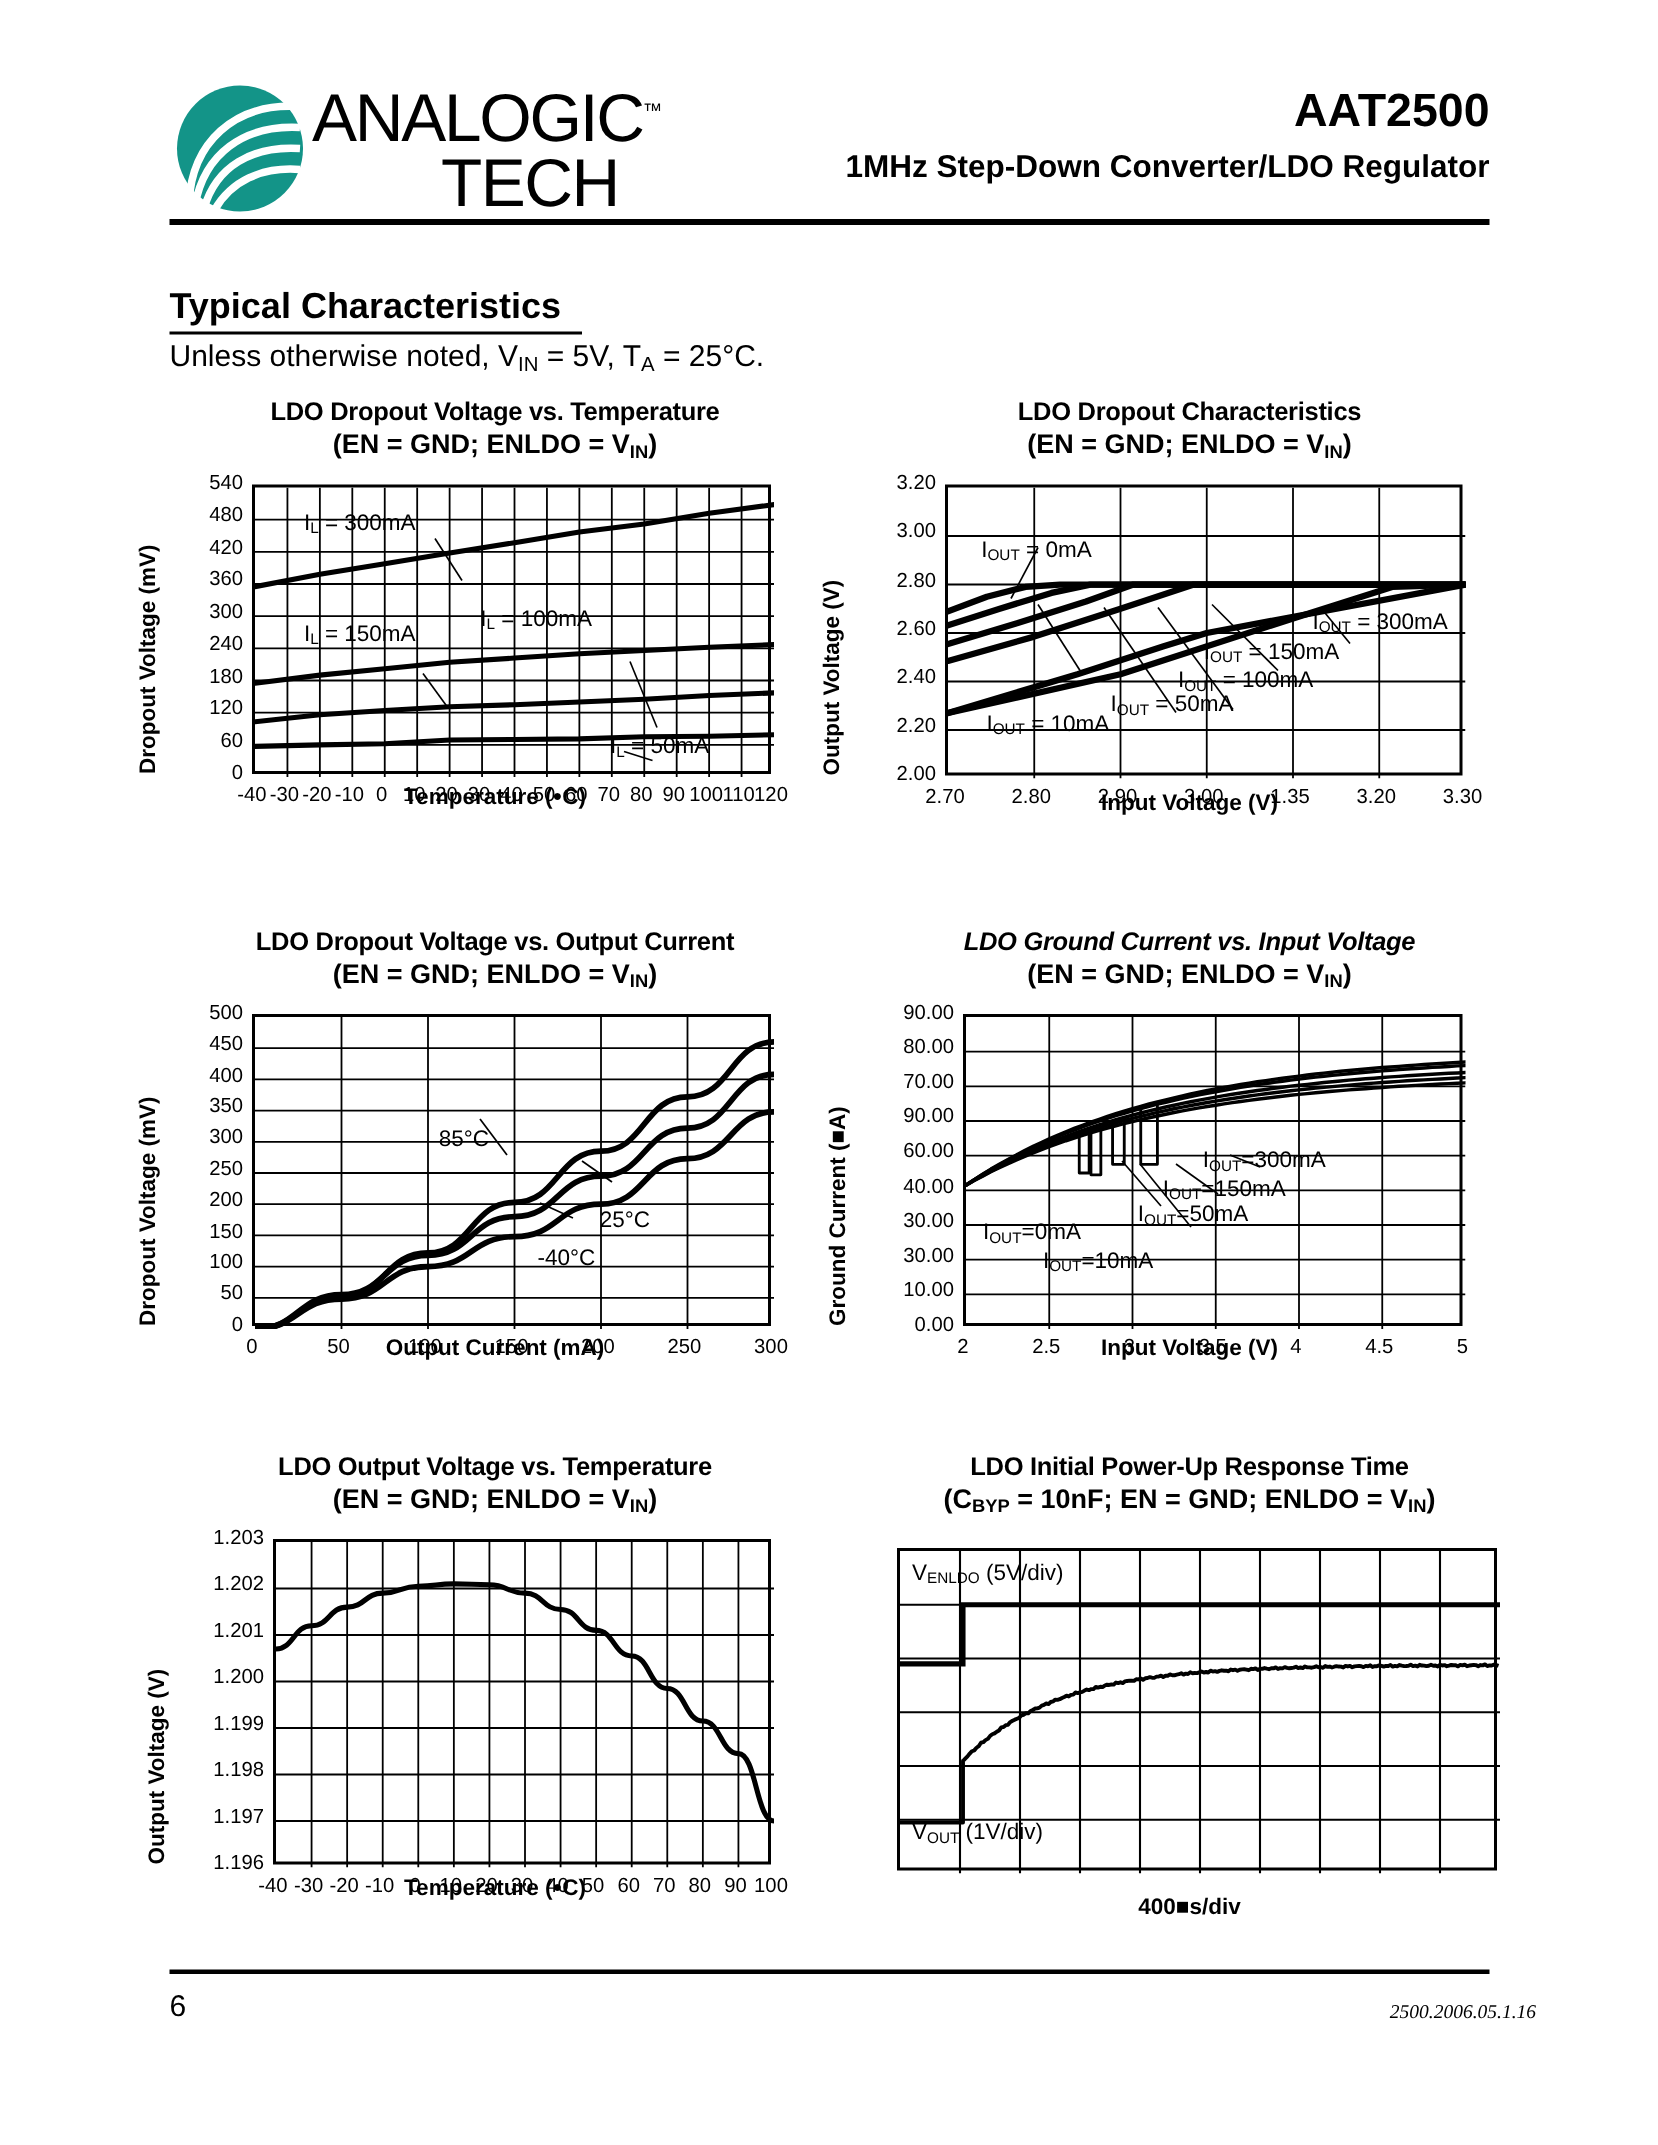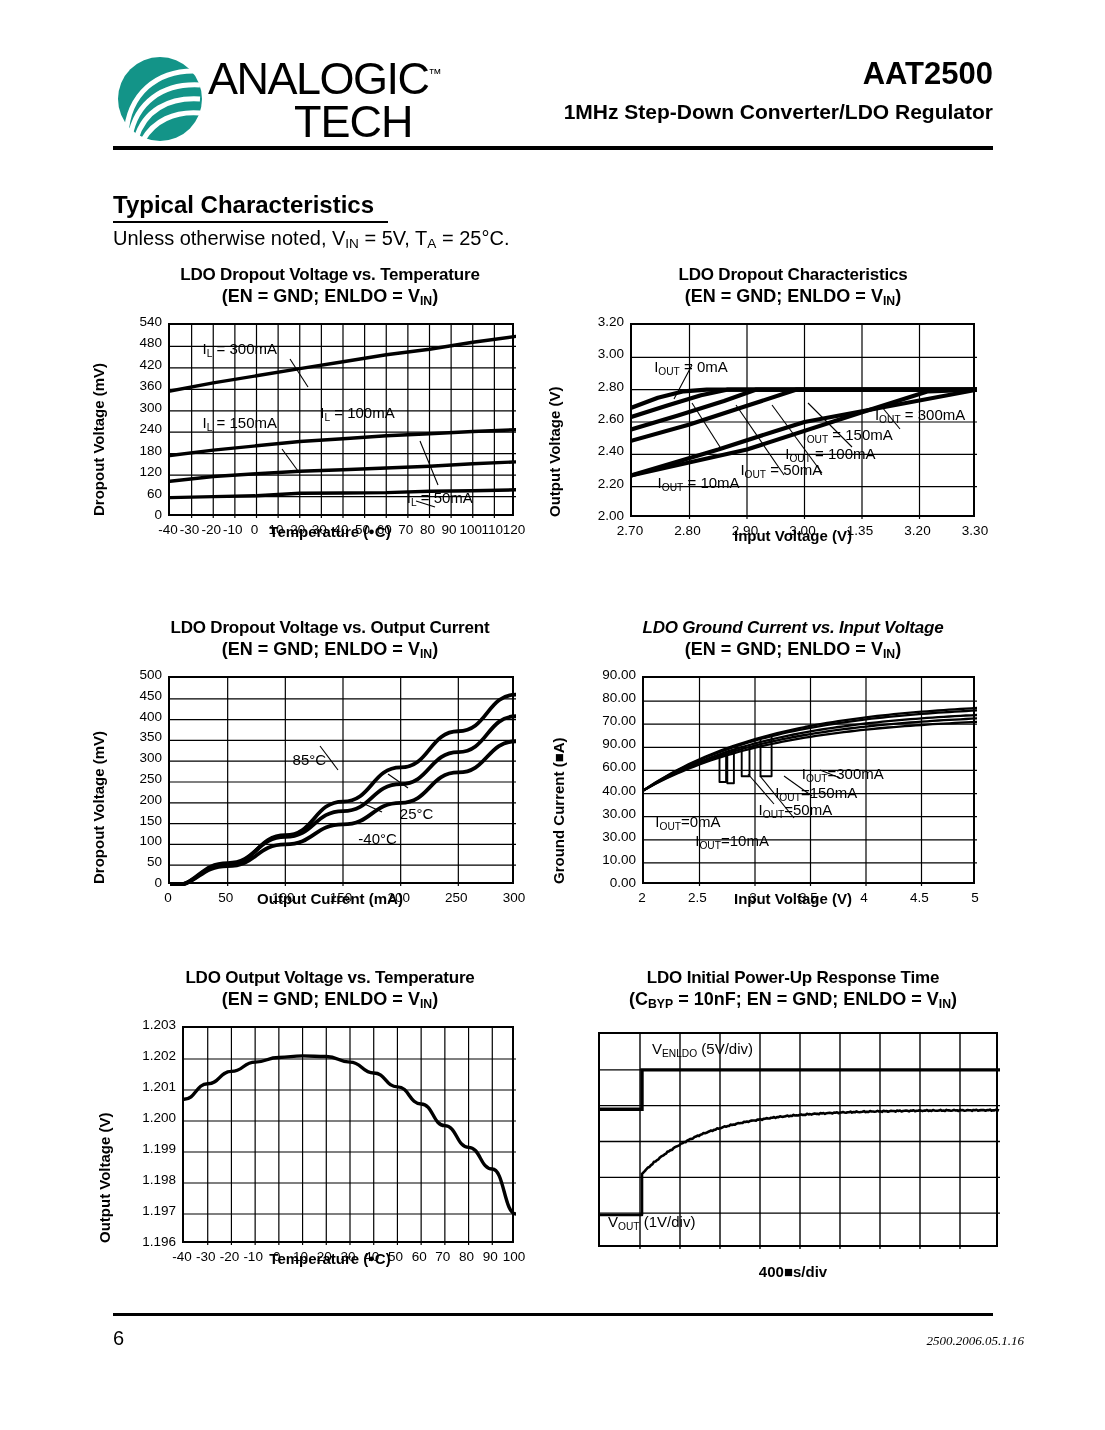--- a/index.html
+++ b/index.html
@@ -378,21 +378,21 @@
             <line x1="360" y1="0" x2="360" y2="215" stroke="#000" stroke-width="1.4"></line>
             <line x1="0" y1="35.833333333333336" x2="400" y2="35.833333333333336" stroke="#000" stroke-width="1.4"></line>
             <line x1="0" y1="71.66666666666667" x2="400" y2="71.66666666666667" stroke="#000" stroke-width="1.4"></line>
             <line x1="0" y1="107.5" x2="400" y2="107.5" stroke="#000" stroke-width="1.4"></line>
             <line x1="0" y1="143.33333333333334" x2="400" y2="143.33333333333334" stroke="#000" stroke-width="1.4"></line>
             <line x1="0" y1="179.16666666666666" x2="400" y2="179.16666666666666" stroke="#000" stroke-width="1.4"></line>
             <path d="M 0 75.25000000000001 L 42 75.25000000000001 L 42 35.833333333333336 L 400 35.833333333333336" stroke="#000" fill="none" stroke-width="3.4" stroke-linejoin="miter"></path>
             <path d="M 0 180.95833333333334 L 42 180.95833333333334 L 42 139.75 L 42.0 140.03 L 43.5 138.41 L 45.0 136.91 L 46.5 135.04 L 48.0 133.47 L 49.5 132.91 L 51.0 131.16 L 52.5 130.11 L 54.0 127.83 L 55.5 127.48 L 57.0 126.08 L 58.5 125.27 L 60.0 123.40 L 61.5 122.18 L 63.0 121.61 L 64.5 120.46 L 66.0 119.67 L 67.5 117.60 L 69.0 117.35 L 70.5 116.12 L 72.0 115.88 L 73.5 114.08 L 75.0 113.17 L 76.5 112.45 L 78.0 111.85 L 79.5 111.24 L 81.0 109.48 L 82.5 109.17 L 84.0 108.08 L 85.5 108.27 L 87.0 106.63 L 88.5 106.00 L 90.0 105.04 L 91.5 104.90 L 93.0 104.40 L 94.5 103.05 L 96.0 102.58 L 97.5 101.62 L 99.0 102.07 L 100.5 100.67 L 102.0 100.27 L 103.5 99.08 L 105.0 99.28 L 106.5 98.82 L 108.0 97.96 L 109.5 97.29 L 111.0 96.46 L 112.5 96.97 L 114.0 95.90 L 115.5 95.71 L 117.0 94.34 L 118.5 94.72 L 120.0 94.26 L 121.5 93.91 L 123.0 93.06 L 124.5 92.36 L 126.0 92.77 L 127.5 92.07 L 129.0 92.04 L 130.5 90.60 L 132.0 91.03 L 133.5 90.53 L 135.0 90.67 L 136.5 89.67 L 138.0 89.14 L 139.5 89.30 L 141.0 88.99 L 142.5 89.06 L 144.0 87.69 L 145.5 88.04 L 147.0 87.49 L 148.5 88.03 L 150.0 86.98 L 151.5 86.63 L 153.0 86.45 L 154.5 86.49 L 156.0 86.61 L 157.5 85.45 L 159.0 85.62 L 160.5 85.03 L 162.0 85.84 L 163.5 84.84 L 165.0 84.68 L 166.5 84.13 L 168.0 84.47 L 169.5 84.57 L 171.0 83.75 L 172.5 83.68 L 174.0 83.06 L 175.5 83.99 L 177.0 83.14 L 178.5 83.17 L 180.0 82.29 L 181.5 82.82 L 183.0 82.84 L 184.5 82.44 L 186.0 82.13 L 187.5 81.53 L 189.0 82.40 L 190.5 81.77 L 192.0 81.98 L 193.5 80.86 L 195.0 81.47 L 196.5 81.37 L 198.0 81.43 L 199.5 80.90 L 201.0 80.37 L 202.5 81.02 L 204.0 80.68 L 205.5 81.01 L 207.0 79.79 L 208.5 80.37 L 210.0 80.13 L 211.5 80.61 L 213.0 79.92 L 214.5 79.53 L 216.0 79.84 L 217.5 79.78 L 219.0 80.20 L 220.5 79.03 L 222.0 79.48 L 223.5 79.09 L 225.0 79.91 L 226.5 79.16 L 228.0 78.93 L 229.5 78.84 L 231.0 79.05 L 232.5 79.47 L 234.0 78.52 L 235.5 78.77 L 237.0 78.25 L 238.5 79.28 L 240.0 78.55 L 241.5 78.53 L 243.0 78.03 L 244.5 78.45 L 246.0 78.80 L 247.5 78.19 L 249.0 78.21 L 250.5 77.61 L 252.0 78.67 L 253.5 78.06 L 255.0 78.25 L 256.5 77.41 L 258.0 77.95 L 259.5 78.17 L 261.0 77.97 L 262.5 77.77 L 264.0 77.15 L 265.5 78.09 L 267.0 77.66 L 268.5 78.05 L 270.0 76.97 L 271.5 77.55 L 273.0 77.57 L 274.5 77.82 L 276.0 77.43 L 277.5 76.88 L 279.0 77.54 L 280.5 77.33 L 282.0 77.86 L 283.5 76.70 L 285.0 77.23 L 286.5 77.04 L 288.0 77.68 L 289.5 77.16 L 291.0 76.75 L 292.5 77.03 L 294.0 77.05 L 295.5 77.65 L 297.0 76.58 L 298.5 76.98 L 300.0 76.58 L 301.5 77.52 L 303.0 76.94 L 304.5 76.74 L 306.0 76.59 L 307.5 76.81 L 309.0 77.40 L 310.5 76.56 L 312.0 76.80 L 313.5 76.22 L 315.0 77.31 L 316.5 76.76 L 318.0 76.80 L 319.5 76.25 L 321.0 76.62 L 322.5 77.10 L 324.0 76.62 L 325.5 76.66 L 327.0 75.98 L 328.5 77.06 L 330.0 76.59 L 331.5 76.89 L 333.0 76.01 L 334.5 76.47 L 336.0 76.76 L 337.5 76.71 L 339.0 76.56 L 340.5 75.86 L 342.0 76.77 L 343.5 76.44 L 345.0 76.96 L 346.5 75.88 L 348.0 76.37 L 349.5 76.41 L 351.0 76.78 L 352.5 76.49 L 354.0 75.87 L 355.5 76.47 L 357.0 76.31 L 358.5 76.98 L 360.0 75.86 L 361.5 76.30 L 363.0 76.08 L 364.5 76.81 L 366.0 76.42 L 367.5 75.97 L 369.0 76.18 L 370.5 76.19 L 372.0 76.93 L 373.5 75.93 L 375.0 76.27 L 376.5 75.79 L 378.0 76.78 L 379.5 76.34 L 381.0 76.15 L 382.5 75.93 L 384.0 76.09 L 385.5 76.79 L 387.0 76.05 L 388.5 76.26 L 390.0 75.59 L 391.5 76.68 L 393.0 76.26 L 394.5 76.35 L 396.0 75.74 L 397.5 76.02 L 399.0 76.58" stroke="#000" fill="none" stroke-width="2.6" stroke-linejoin="round"></path>
           </svg>
         </div>
-        <div class="ann" style="left: 40px; top: 72px; margin-left: 44px;">V<sub>ENLDO</sub> (5V/div)</div>
+        <div class="ann" style="left: 40px; top: 72px;">V<sub>ENLDO</sub> (5V/div)</div>
         <div class="ann" style="left: 40px; top: 245px;">V<sub>OUT</sub> (1V/div)</div>
         <div class="xlab" style="top: 295px; left: 0px; width: 450px;">400<span class="mu">■</span>s/div</div>
       </div>
     </div>
 
   <div class="ft-rule"></div>
   <div class="ft-page">6</div>
   <div class="ft-doc">2500.2006.05.1.16</div>
 
 </div>

